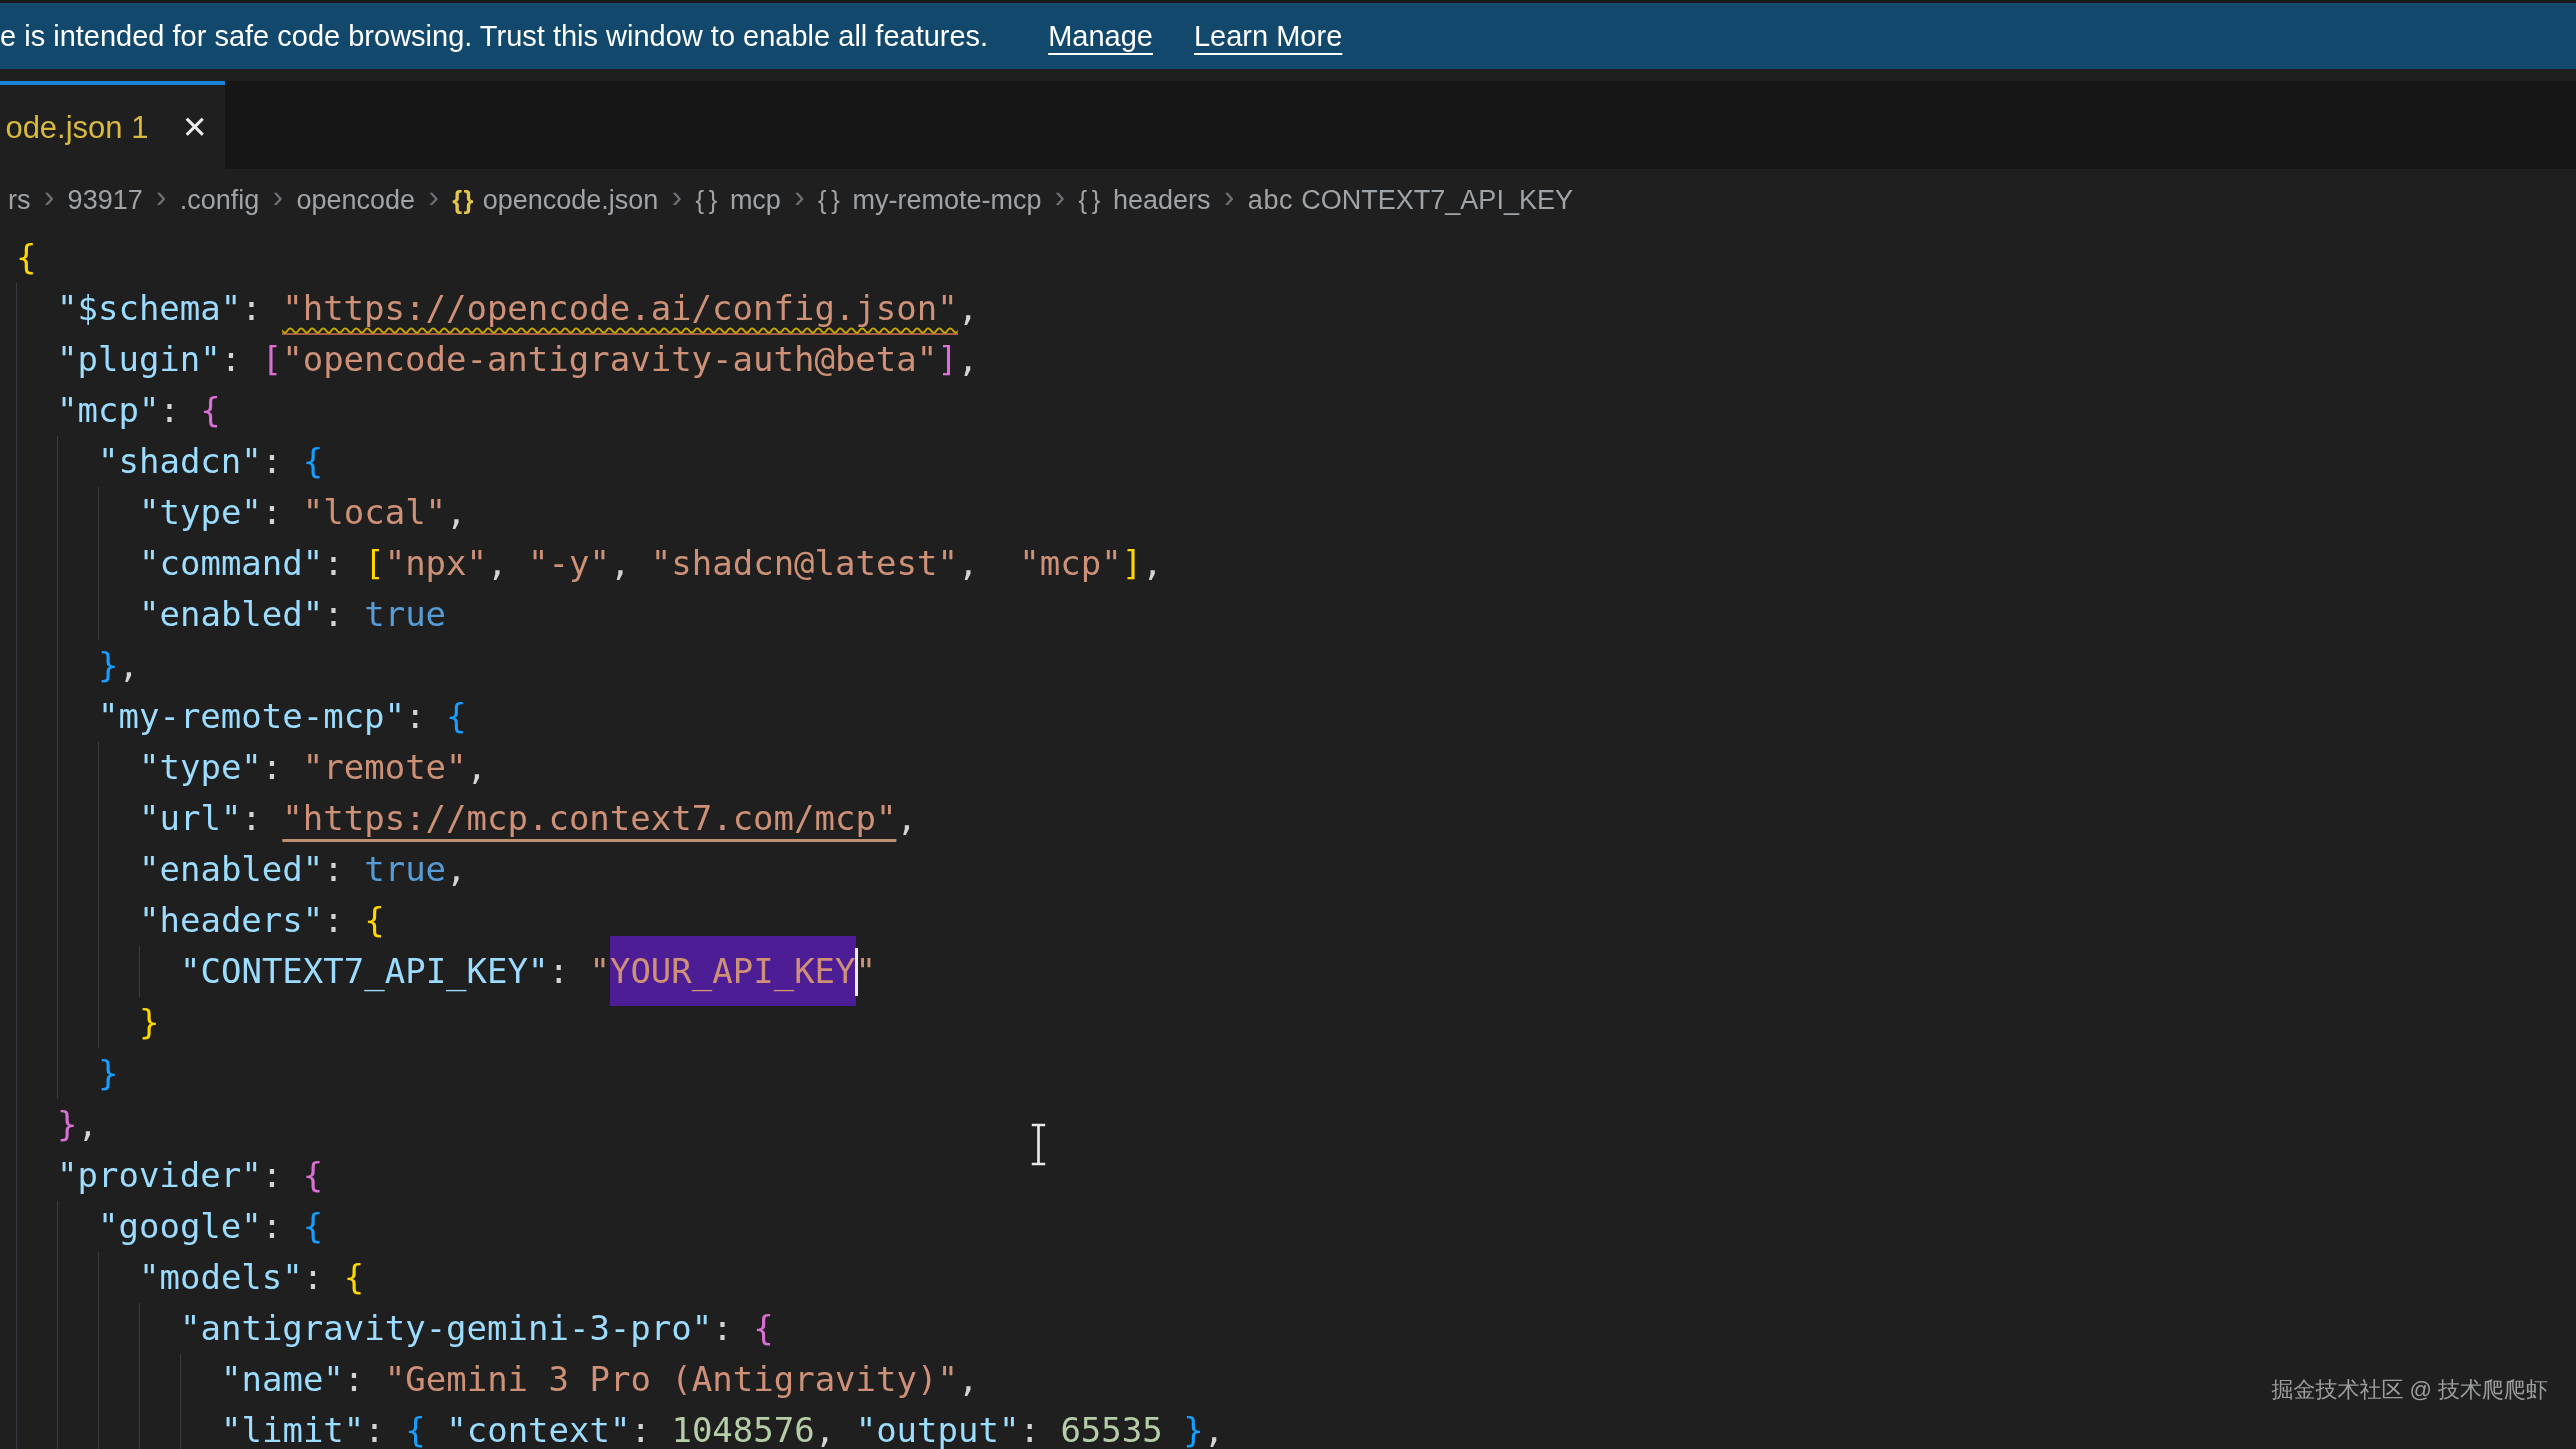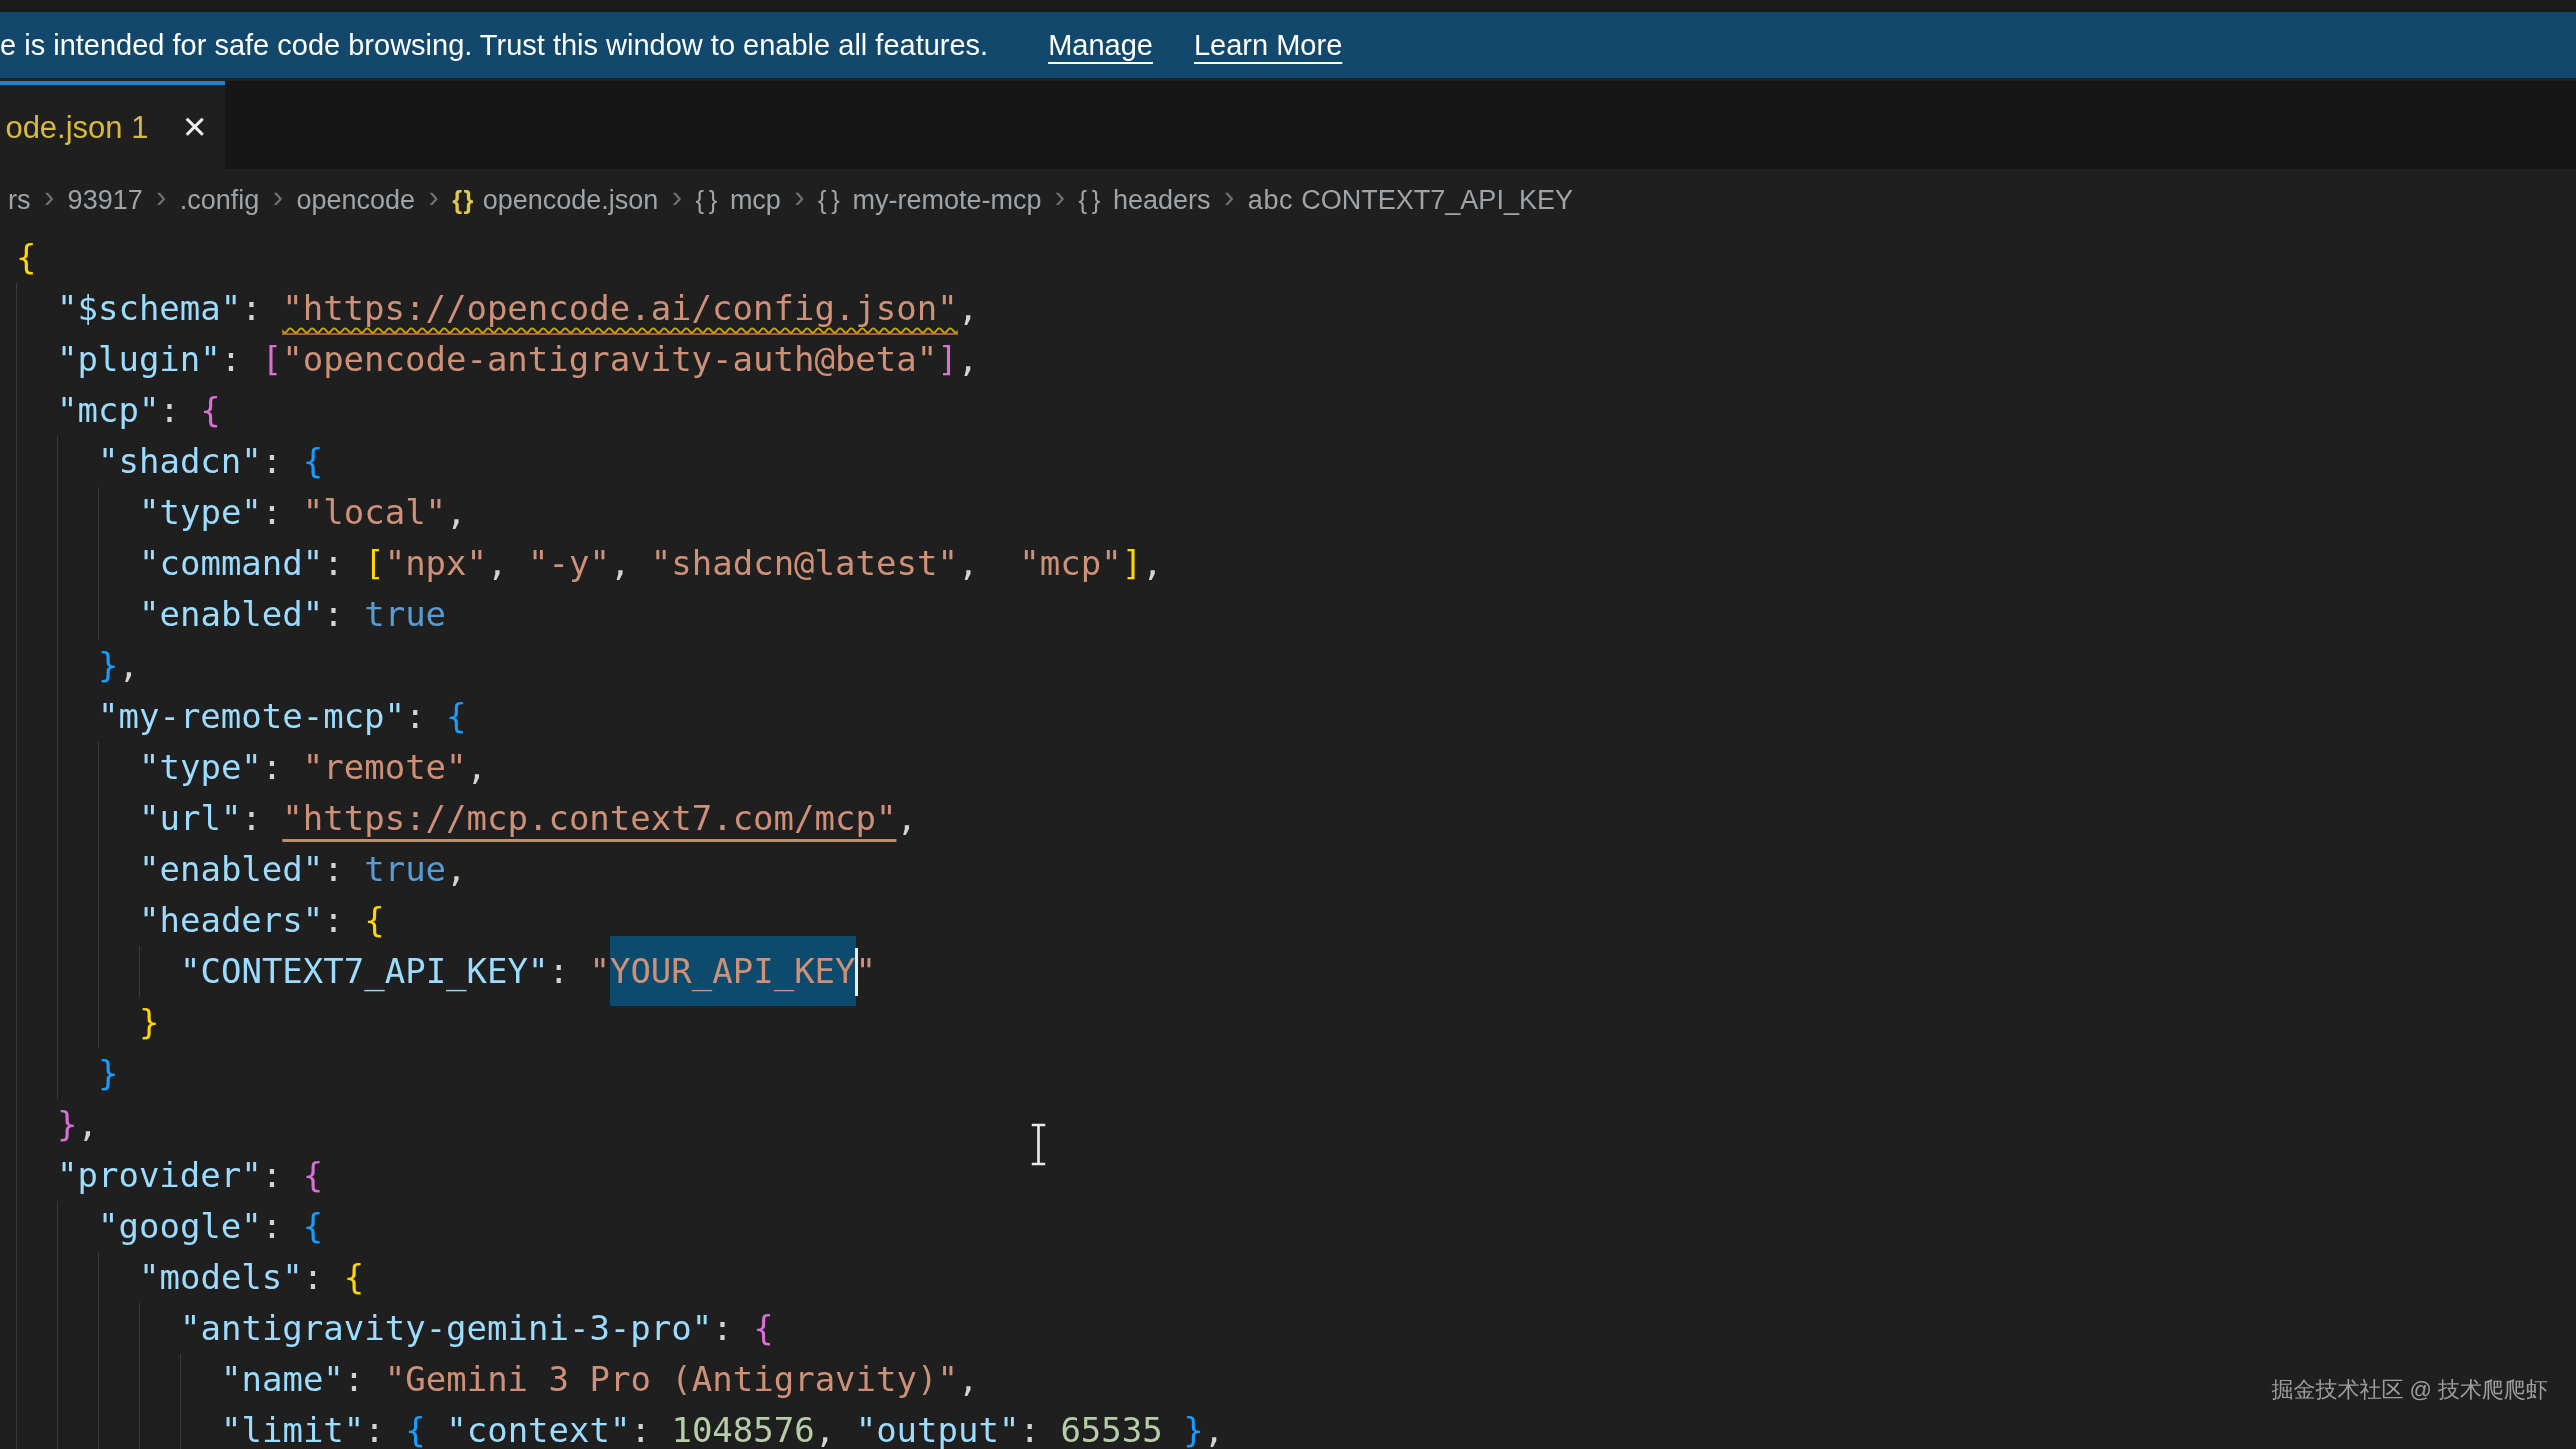--- a/index.html
+++ b/index.html
@@ -3,21 +3,21 @@
 <meta charset="utf-8">
 <style>
   html,body{margin:0;padding:0;background:#000;}
   .screen{position:relative;width:2576px;height:1449px;overflow:hidden;
           background:#1F1F1F;font-family:"Liberation Sans",sans-serif;}
 
   
   .titlebar{position:absolute;top:0;left:0;right:0;height:14.8px;background:#1A1A1A;}
 
   
-  .banner{position:absolute;top:12px;left:0;right:0;height:66px;background:#11486B;
+  .banner{position:absolute;top:3px;left:0;right:0;height:66px;background:#11486B;
           color:#FFFFFF;display:flex;align-items:center;font-size:29px;}
   .banner-msg{white-space:nowrap;}
   .banner-link{text-decoration:underline;text-underline-offset:6.7px;
                text-decoration-thickness:2px;white-space:nowrap;cursor:pointer;}
   .banner-link.manage{margin-left:60px;}
   .banner-link.learn{margin-left:41px;}
 
   
   .tabbar{position:absolute;top:81px;left:0;right:0;height:89px;background:#161616;display:flex;}
   .tab{width:225px;box-sizing:border-box;background:#1F1F1F;border-top:4px solid #1B84D8;
@@ -49,21 +49,21 @@
   .tok.b1{color:#FFD700;}
   .tok.b2{color:#DA70D6;}
   .tok.b3{color:#179FFF;}
   .tok.kw{color:#569CD6;}
   .tok.n{color:#B5CEA8;}
   .tok.w{border-bottom:2.7px solid #A25D43;padding-bottom:4.7px;
          text-decoration:underline wavy #CCA700;text-decoration-thickness:2px;
          text-underline-offset:6.7px;}
   .tok.u{text-decoration:underline;text-decoration-color:#BD8E70;
          text-decoration-thickness:2.7px;text-underline-offset:9.4px;}
-  .tok.sel{background:#0c4a6e;padding:15px 0;}
+  .tok.sel{background:#4c1d95;padding:15px 0;}
   .caret{display:inline-block;width:3.4px;height:48px;background:#EAEAEA;
          vertical-align:top;margin:1.3px -2.7px 0 -0.7px;}
 
   
   .ibeam{position:absolute;left:1025px;top:1123px;}
 
   
   .watermark{position:absolute;right:28px;bottom:44px;font-size:22px;color:#BABDBF;opacity:.8;}
 </style>
 </head>

